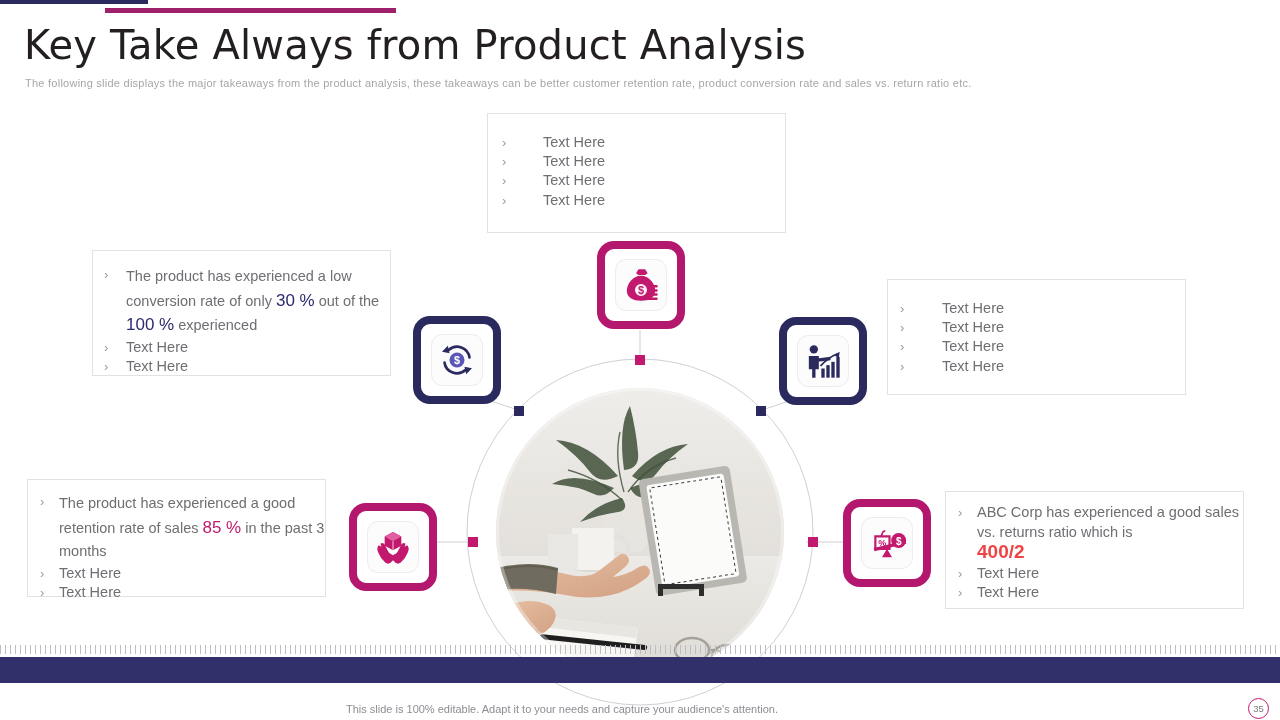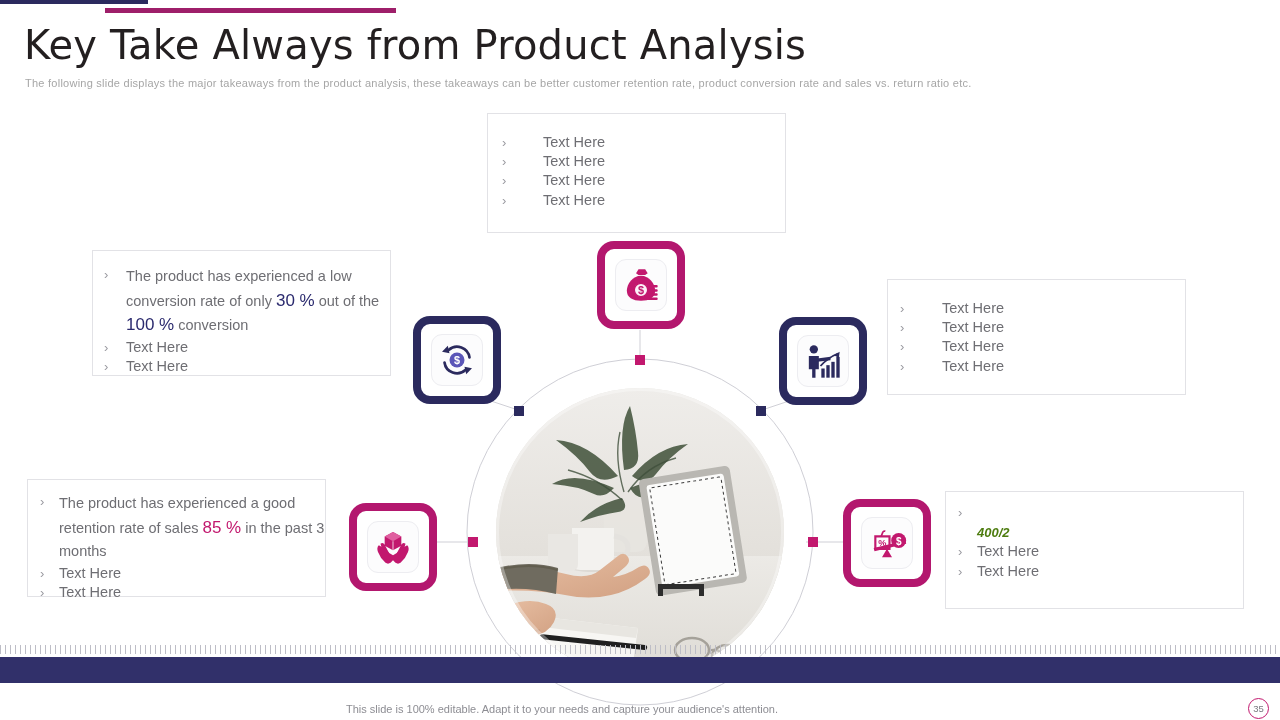--- a/index.html
+++ b/index.html
@@ -82,24 +82,23 @@
     color: #2b2a6e;
     font-weight: normal;
     font-size: 17px;
   }
   .hl-pink {
     color: #c2186e;
     font-weight: normal;
     font-size: 17px;
   }
   .hl-pink-big {
-    color: #4d7c0f;
+    color: #ef4444;
     font-weight: bold;
-    font-size: 13px;
-    font-style: italic;
+    font-size: 19px;
   }
 
   
   #callout-top      { left: 487px; top: 113px; width: 299px; height: 120px; }
   #callout-top ul   { padding: 19px 0 0 14px; }
   #callout-top li   { padding-left: 41px; line-height: 19.2px; }
 
   #callout-left     { left: 92px;  top: 250px; width: 299px; height: 126px; }
   #callout-left ul  { padding: 14px 0 0 11px; }
   #callout-left li  { padding-left: 22px; }
@@ -402,21 +401,21 @@
         <span class="chev">›</span>
         <span class="li-body">Text Here</span>
       </li>
   </ul>
 </div>
 
 <div class="callout" id="callout-left">
   <ul>
     <li class="multi">
       <span class="chev">›</span>
-      <span class="li-body"><span>The product has experienced a low conversion rate of only </span><span class="hl-navy">30 %</span><span> out of the </span><span class="hl-navy">100 %</span><span> conversion</span></span>
+      <span class="li-body"><span>The product has experienced a low conversion rate of only </span><span class="hl-navy">30 %</span><span> out of the </span><span class="hl-navy">100 %</span><span> experienced</span></span>
     </li>
     <li>
         <span class="chev">›</span>
         <span class="li-body">Text Here</span>
       </li>
     <li>
         <span class="chev">›</span>
         <span class="li-body">Text Here</span>
       </li>
   </ul>
@@ -457,21 +456,21 @@
         <span class="chev">›</span>
         <span class="li-body">Text Here</span>
       </li>
   </ul>
 </div>
 
 <div class="callout" id="callout-bottom-right">
   <ul>
     <li class="multi">
       <span class="chev">›</span>
-      <span class="li-body"><br><span class="hl-pink-big">400/2</span></span>
+      <span class="li-body"><span>ABC Corp has experienced a good sales vs. returns ratio which is </span><br><span class="hl-pink-big">400/2</span></span>
     </li>
     <li>
         <span class="chev">›</span>
         <span class="li-body">Text Here</span>
       </li>
     <li>
         <span class="chev">›</span>
         <span class="li-body">Text Here</span>
       </li>
   </ul>

